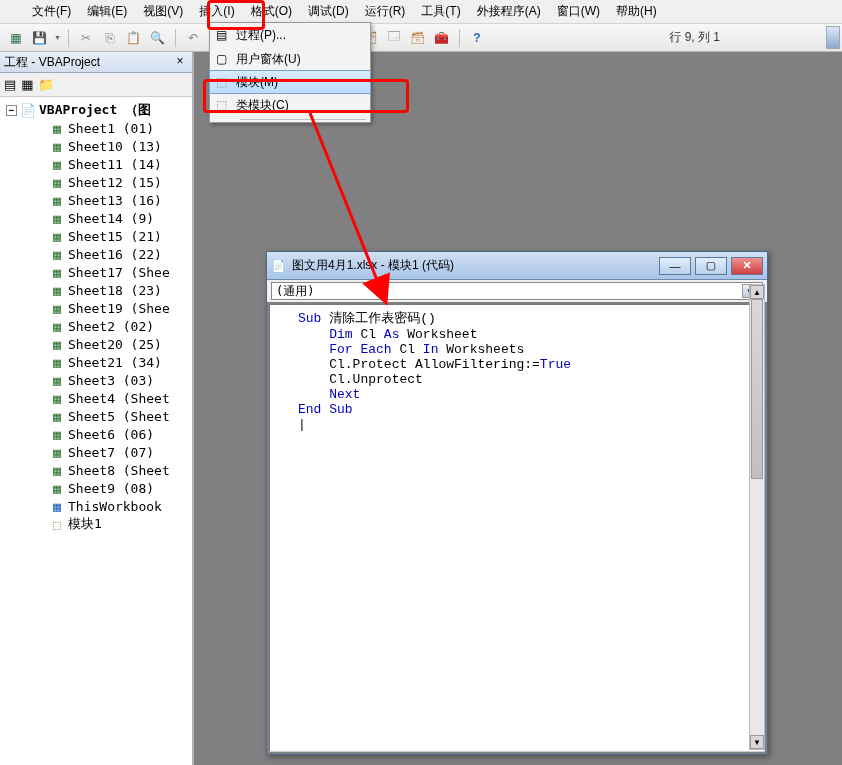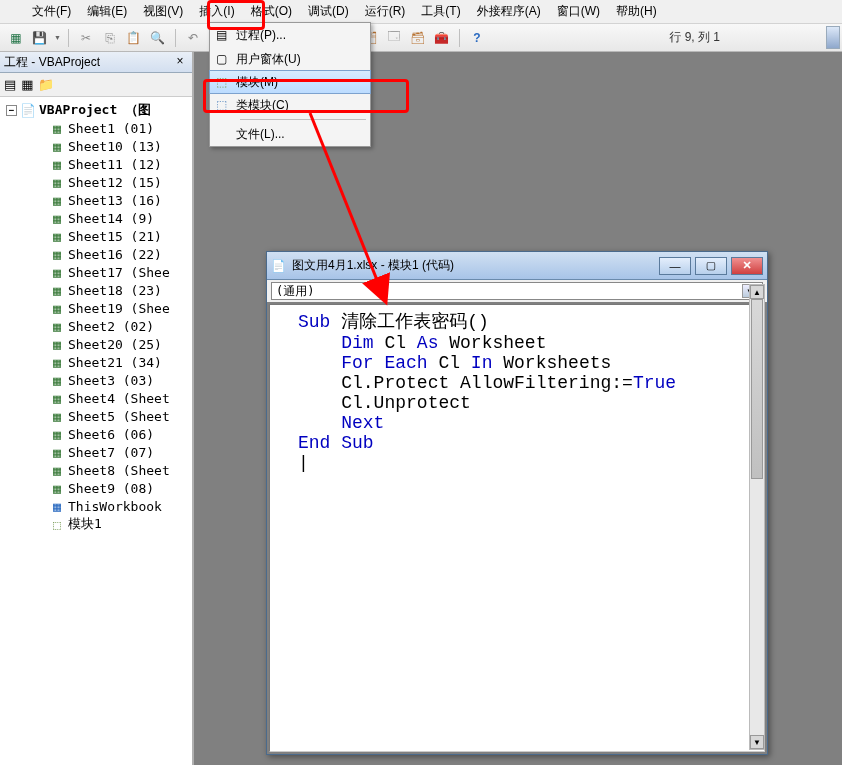--- a/index.html
+++ b/index.html
@@ -192,21 +192,21 @@
   margin-left:auto; width:16px; height:14px;
   background:linear-gradient(#eef,#bcd);
   border:1px solid #999;
   display:flex; align-items:center; justify-content:center;
   font-size:8px;
 }
 .code-body {
   flex:1; background:#fff; border:1px inset #ccc;
   margin:2px;
   font-family: Consolas, "Courier New", monospace;
-  font-size:18px;
+  font-size:13px;
   padding:4px 4px 4px 28px;
   position:relative;
 }
 .code-body .kw { color:#0000c0; }
 .code-body pre { font-family: inherit; white-space:pre; }
 .scroll-v {
   position:absolute; right:2px; top:32px; bottom:4px;
   width:16px; background:#e8e8e8; border:1px solid #bbb;
 }
 .scroll-v .thumb {
@@ -295,21 +295,21 @@
             <span>Sheet1 (01)</span>
           </div>
           <div class="tree-row">
             <span class="sp2"></span>
             <span class="tree-icon" style="color: rgb(58, 122, 58);">▦</span>
             <span>Sheet10 (13)</span>
           </div>
           <div class="tree-row">
             <span class="sp2"></span>
             <span class="tree-icon" style="color: rgb(58, 122, 58);">▦</span>
-            <span>Sheet11 (12)</span>
+            <span>Sheet11 (14)</span>
           </div>
           <div class="tree-row">
             <span class="sp2"></span>
             <span class="tree-icon" style="color: rgb(58, 122, 58);">▦</span>
             <span>Sheet12 (15)</span>
           </div>
           <div class="tree-row">
             <span class="sp2"></span>
             <span class="tree-icon" style="color: rgb(58, 122, 58);">▦</span>
             <span>Sheet13 (16)</span>
@@ -421,24 +421,20 @@
   </div>
   <div class="dd-row highlighted">
     <span class="dd-icon" style="color:#7a9c5a">⬚</span>
     <span>模块(M)</span>
   </div>
   <div class="dd-row">
     <span class="dd-icon" style="color:#5a8ac0">⬚</span>
     <span>类模块(C)</span>
   </div>
   <div class="dd-sep"></div>
-  <div class="dd-row">
-    <span class="dd-icon"></span>
-    <span>文件(L)...</span>
-  </div>
 </div>
 
 <div class="red-box" style="left:207px; top:0px; width:58px; height:30px;"></div>
 <div class="red-box" style="left:203px; top:79px; width:206px; height:34px;"></div>
 
 <svg class="arrow-svg" style="left:300px; top:110px;" width="180" height="200">
   <defs>
     <marker id="ah" markerWidth="12" markerHeight="12" refX="8" refY="5" orient="auto">
       <path d="M0,0 L10,5 L0,10 Z" fill="#ff0000"></path>
     </marker>

